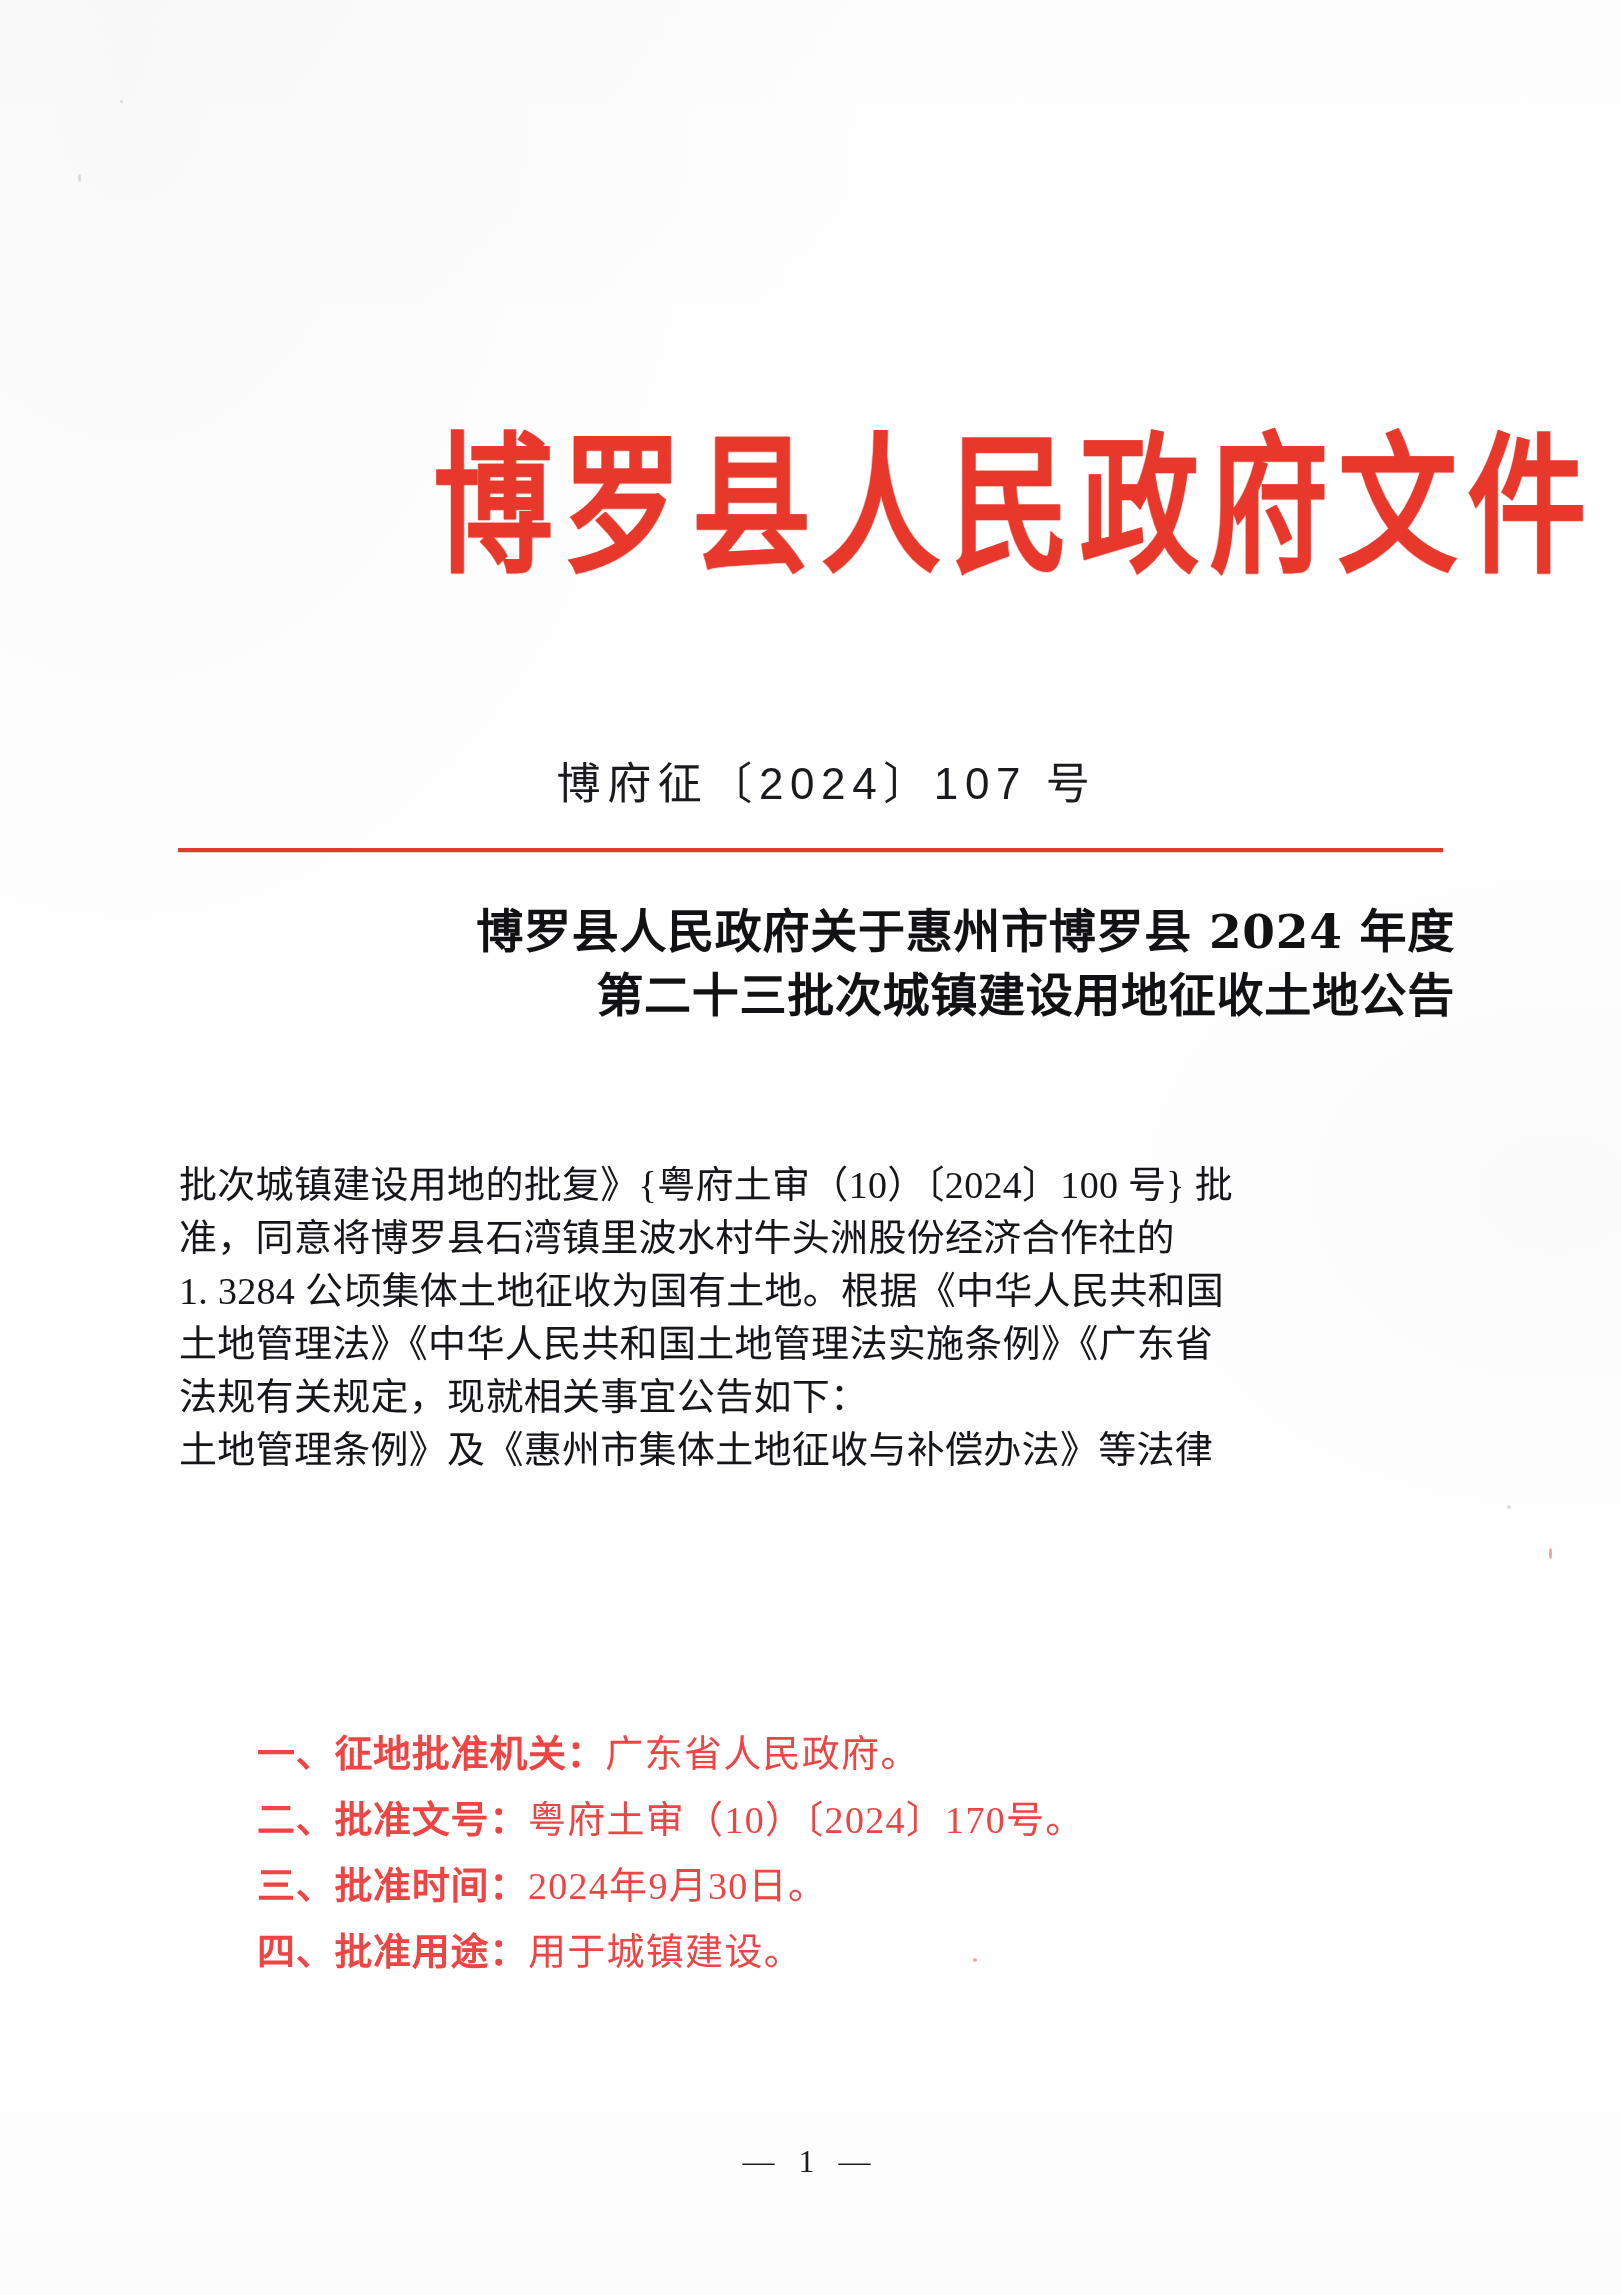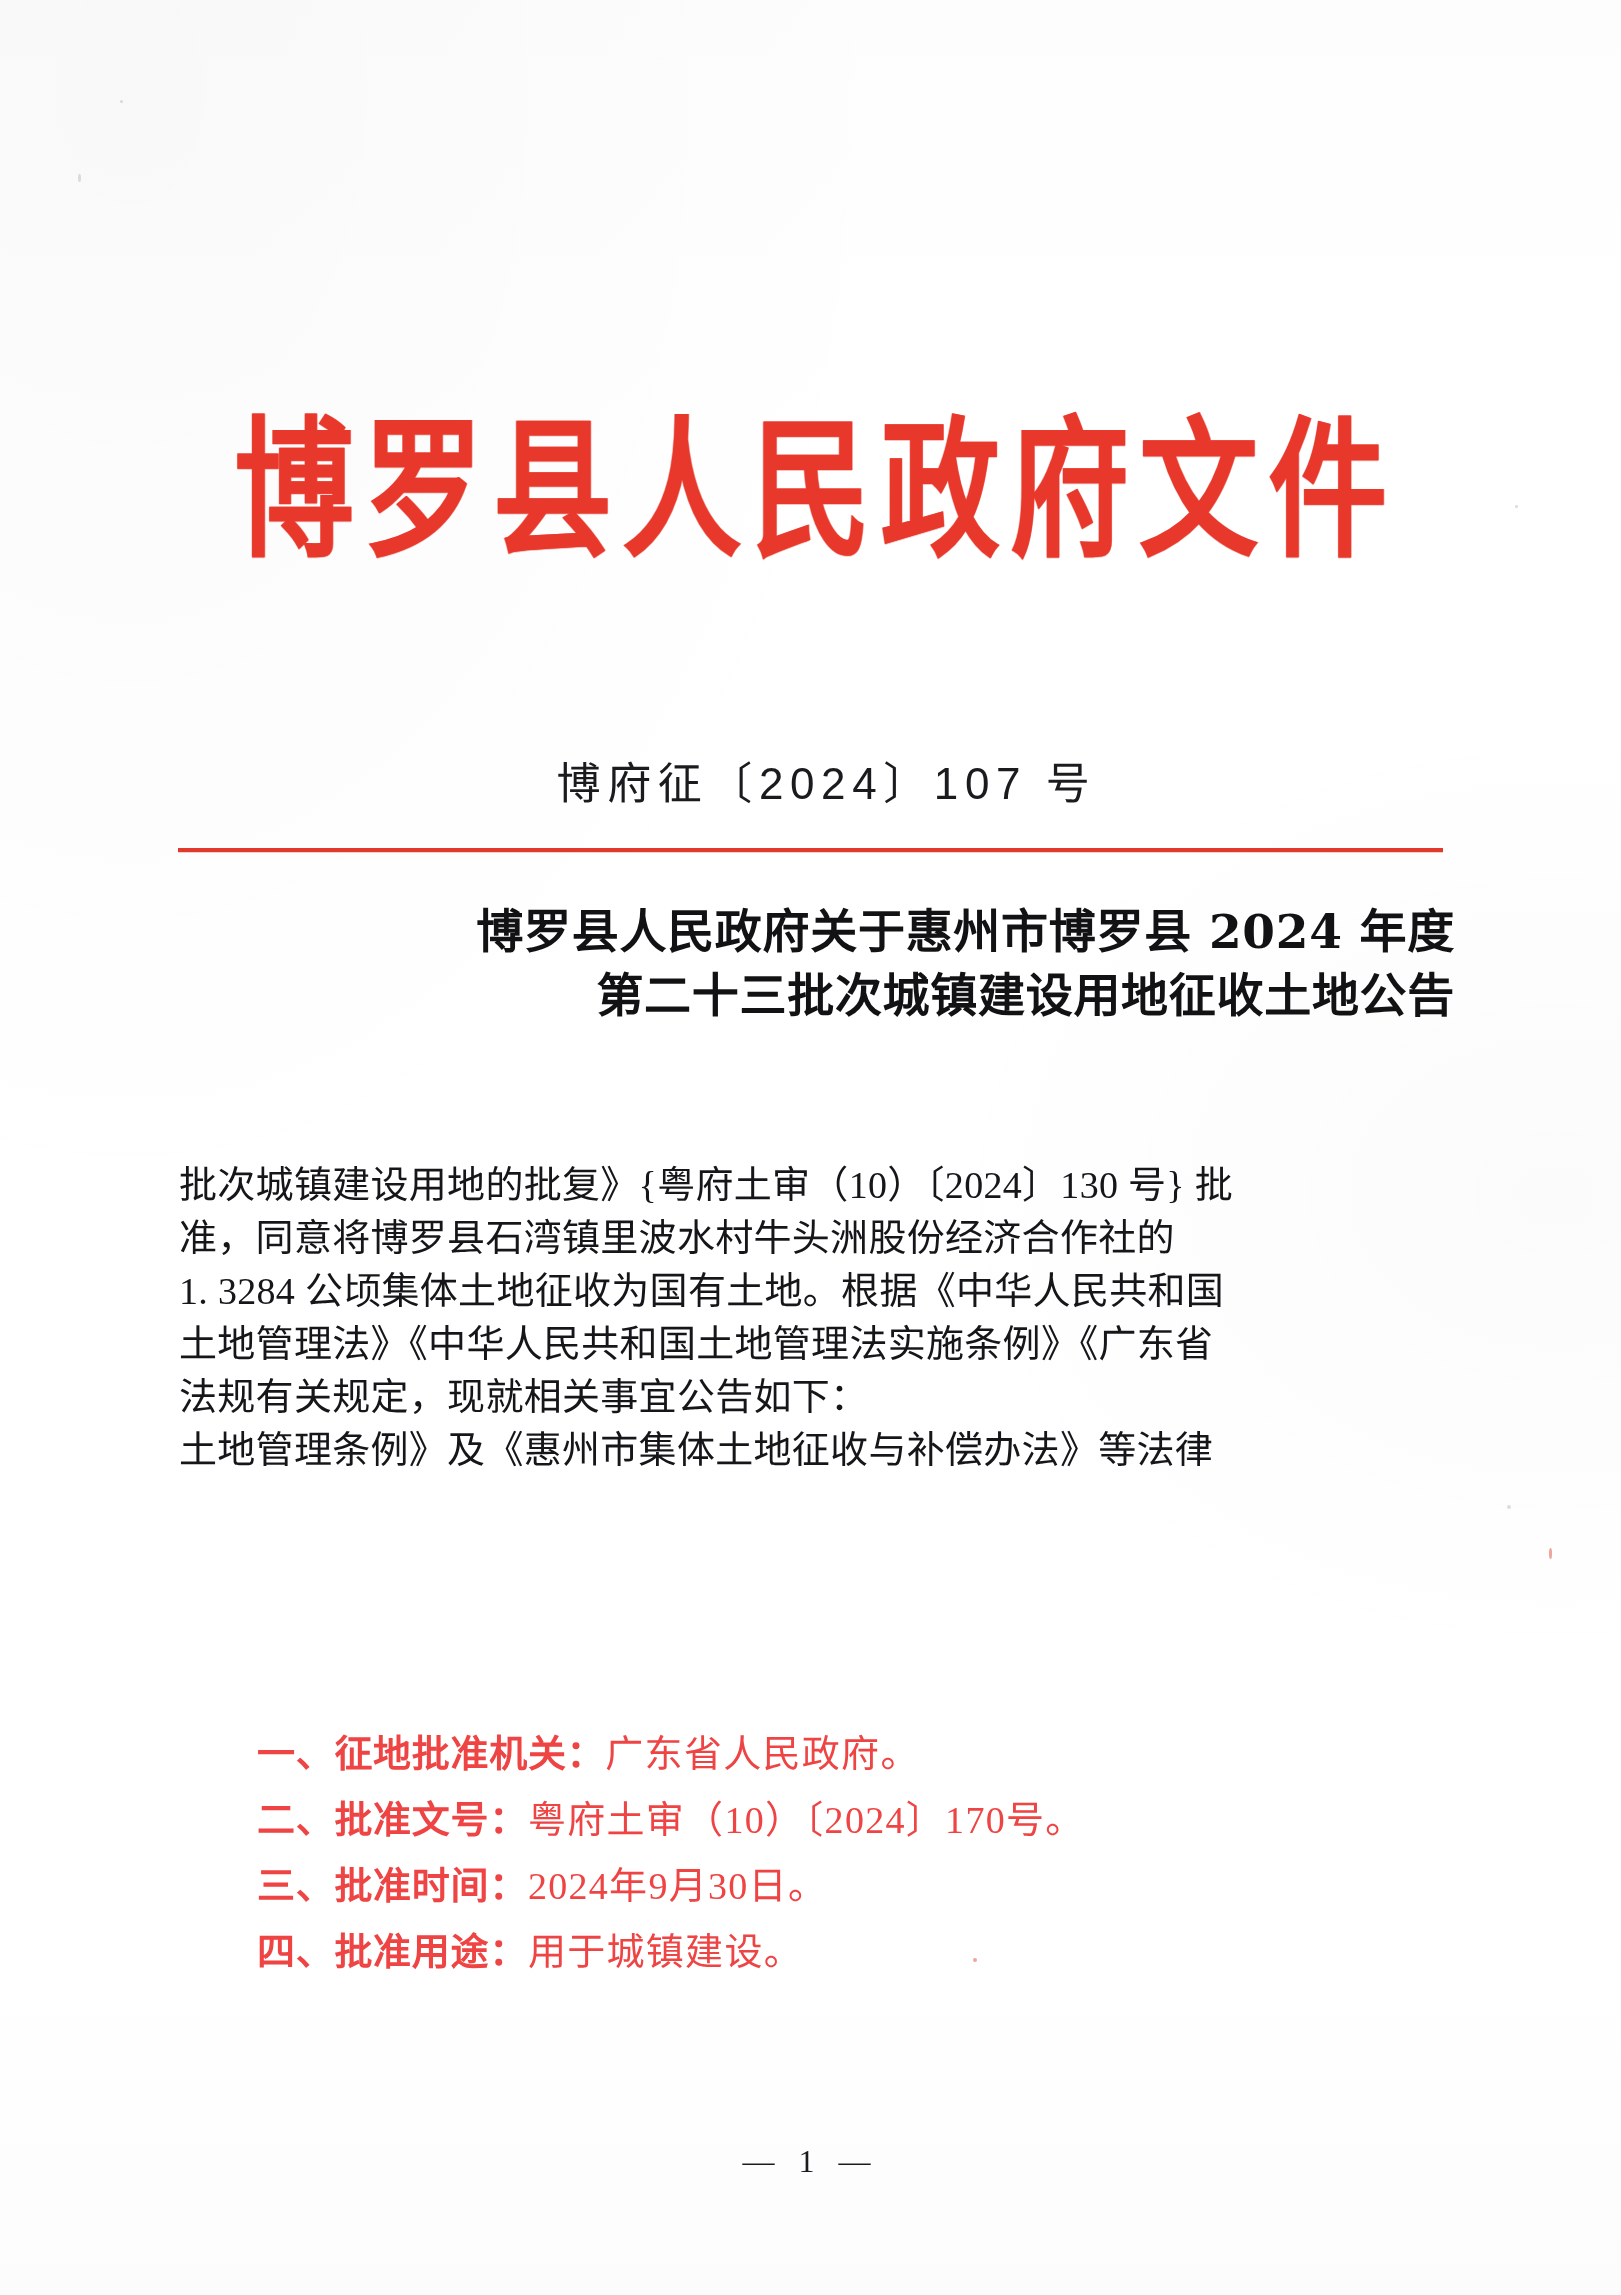--- a/index.html
+++ b/index.html
@@ -36,24 +36,24 @@
   .speck.red { background: rgba(214,60,40,0.45); }
 
   .content {
     position: relative;
     z-index: 2;
   }
 
   
   .masthead {
     position: absolute;
-    top: 415px;
+    top: 431px;
     left: 0;
     width: 100%;
-    text-align: center;
+    text-align: right;
   }
   .masthead-title {
     display: inline-block;
     color: #e8382b;
     font-family: "DejaVu Serif", "Liberation Serif", serif;
     font-weight: 700;
     font-size: 124px;
     line-height: 1;
     letter-spacing: 10.6px;
     padding-left: 10.6px;
@@ -188,21 +188,21 @@
     <div class="doc-number">博府征〔2024〕107 号</div>
 
     <div class="red-rule"></div>
 
     <div class="doc-title">
       <span class="t-line">博罗县人民政府关于惠州市博罗县 2024 年度</span>
       <span class="t-line">第二十三批次城镇建设用地征收土地公告</span>
     </div>
 
     <div class="body-block">
-      <span class="body-line">批次城镇建设用地的批复》{粤府土审（10）〔2024〕130 号} 批</span>
+      <span class="body-line">批次城镇建设用地的批复》{粤府土审（10）〔2024〕100 号} 批</span>
       <span class="body-line">准，同意将博罗县石湾镇里波水村牛头洲股份经济合作社的</span>
       <span class="body-line">1. 3284 公顷集体土地征收为国有土地。根据《中华人民共和国</span>
       <span class="body-line">土地管理法》《中华人民共和国土地管理法实施条例》《广东省</span>
       <span class="body-line">法规有关规定，现就相关事宜公告如下：</span>
       <span class="body-line">土地管理条例》及《惠州市集体土地征收与补偿办法》等法律</span>
     </div>
 
     <div class="clause-list">
       <div class="clause">
         <span class="clause-label">一、征地批准机关：</span><span class="clause-value">广东省人民政府。</span>

